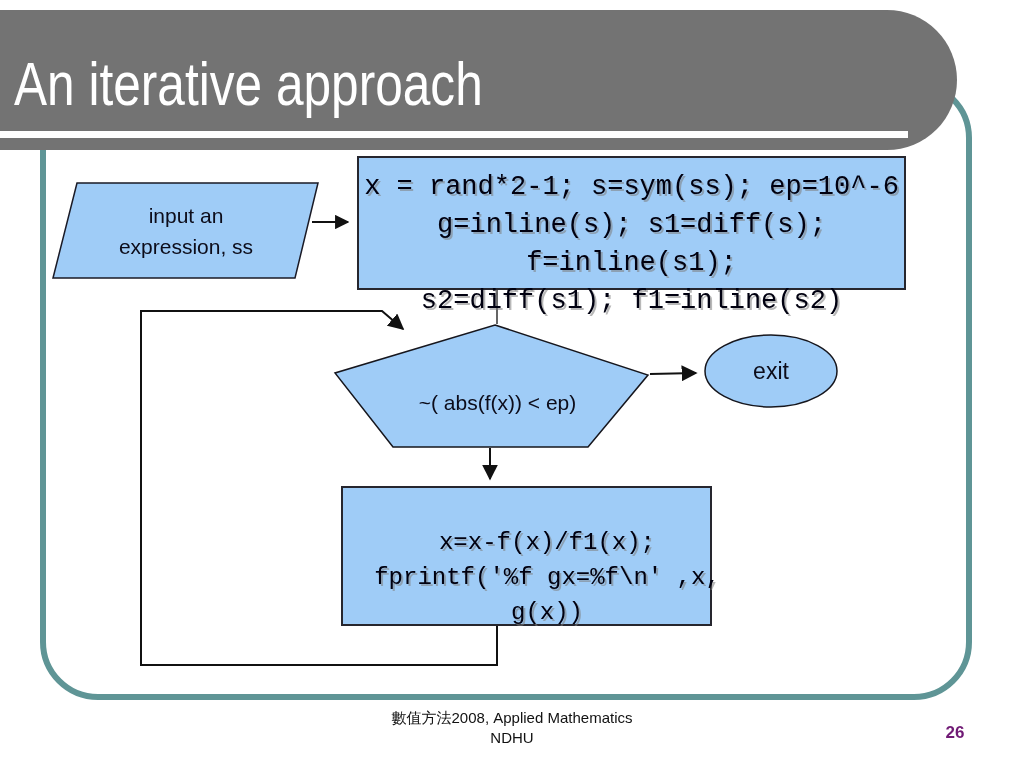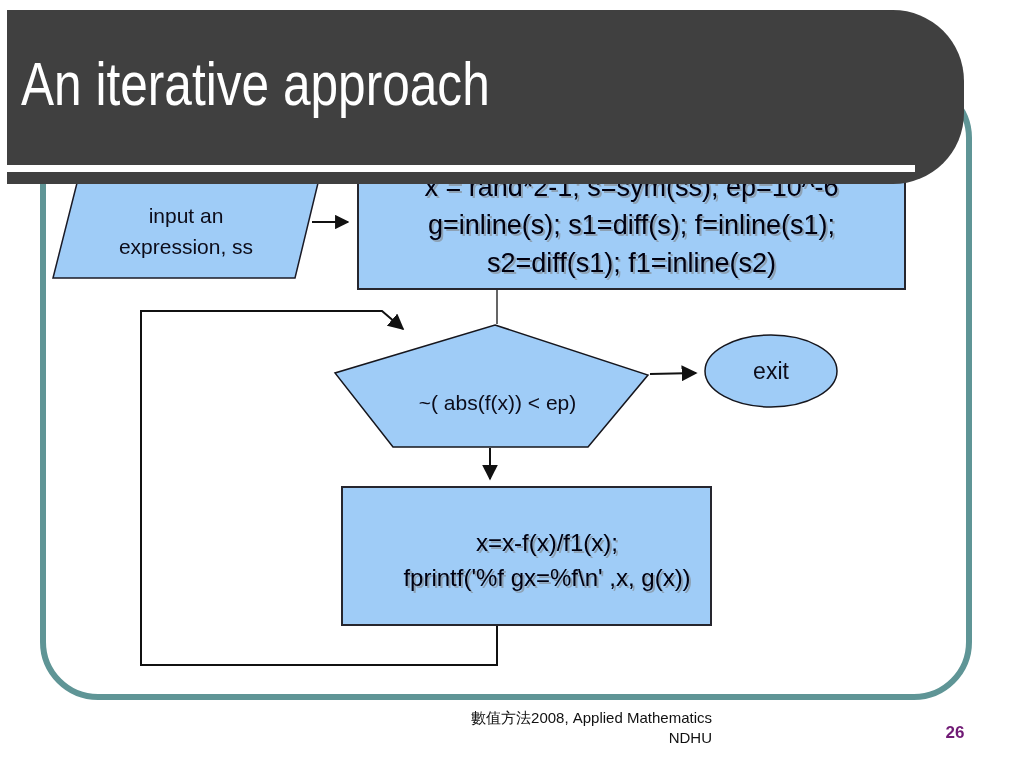--- a/index.html
+++ b/index.html
@@ -4,41 +4,41 @@
 <style>
   html,body{margin:0;padding:0;background:#fff;}
   #slide{position:relative;width:1024px;height:768px;background:#ffffff;overflow:hidden;
          font-family:"Liberation Sans",sans-serif;}
 
   
   .frame{position:absolute;left:40px;top:80px;width:932px;height:620px;box-sizing:border-box;
          border:6px solid #5f9596;border-radius:58px;background:transparent;}
 
   
-  .banner{position:absolute;left:7px;top:10px;width:957px;height:174px;background:#404040;
+  .banner{position:absolute;left:0;top:10px;width:957px;height:140px;background:#737373;
           border-radius:0 71px 71px 0;}
   .banner-title{position:absolute;left:14px;top:40px;margin:0;color:#ffffff;font-weight:400;
           font-size:62px;line-height:1.1;white-space:nowrap;transform:scaleX(0.80);
           transform-origin:0 50%;letter-spacing:0;}
   .banner-underline{position:absolute;left:0;bottom:12px;width:908px;height:7px;background:#ffffff;}
 
   
   .fc-svg{position:absolute;left:0;top:0;width:1024px;height:768px;}
 
   
   .fc-label{position:absolute;color:#0c0c1a;}
   .lbl-input{left:81px;top:200px;width:210px;font-size:21px;line-height:31px;white-space:pre-line;text-align:center;}
   .lbl-cond{left:385px;top:391px;width:225px;font-size:21px;text-align:center;}
   .lbl-exit{left:705px;top:358px;width:132px;font-size:23px;text-align:center;}
-  .code{font-family:Liberation Sans, sans-serif;color:#000010;
+  .code{font-family:Liberation Mono, monospace;color:#000010;
         text-shadow:2px 2px 0 rgba(125,125,125,0.55);white-space:pre-line;text-align:center;}
   .lbl-init{left:358px;top:168px;width:547px;font-size:27px;line-height:38px;}
   .lbl-update{left:342px;top:525px;width:410px;font-size:24px;line-height:35px;}
 
-  .footer{position:absolute;left:312px;top:708px;width:400px;text-align:right;color:#111111;
+  .footer{position:absolute;left:312px;top:708px;width:400px;text-align:center;color:#111111;
           font-size:15px;line-height:20px;}
   .page-num{position:absolute;left:933px;top:723px;width:44px;text-align:center;color:#701a75;
           font-size:17px;font-weight:bold;}
 </style>
 </head>
 <body>
 
 <div id="slide">
 
   <div class="frame"></div>

